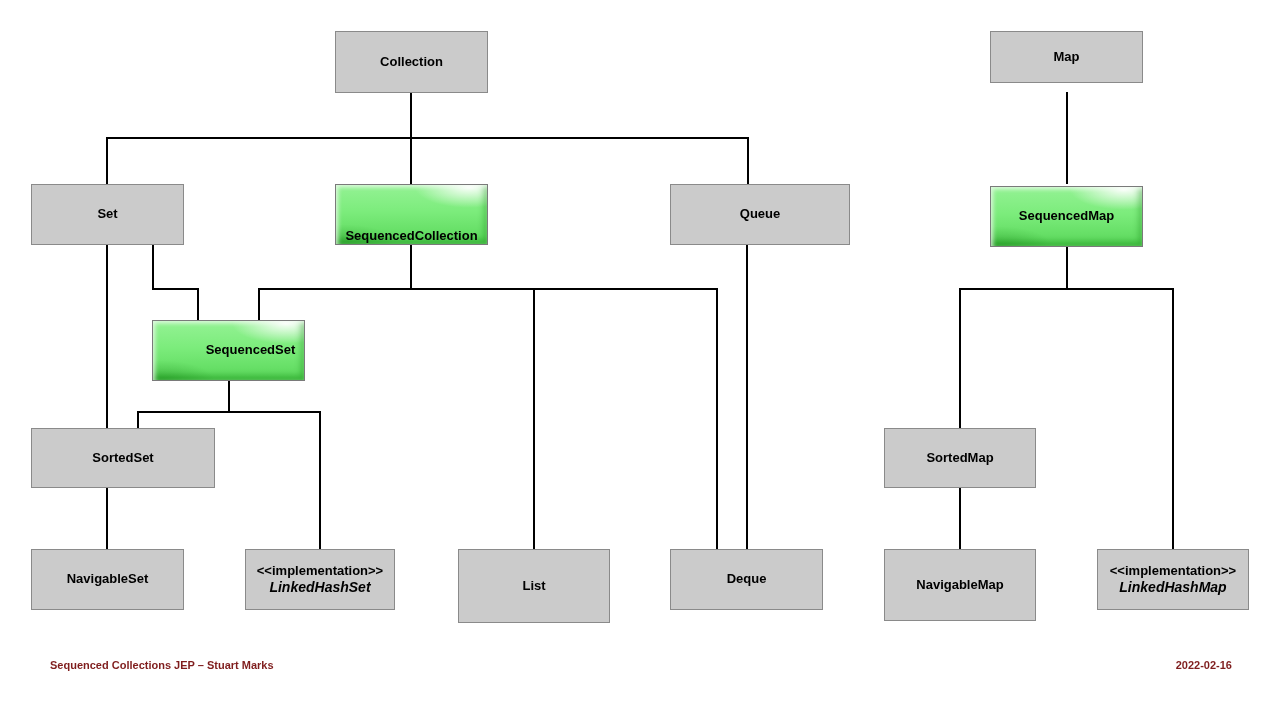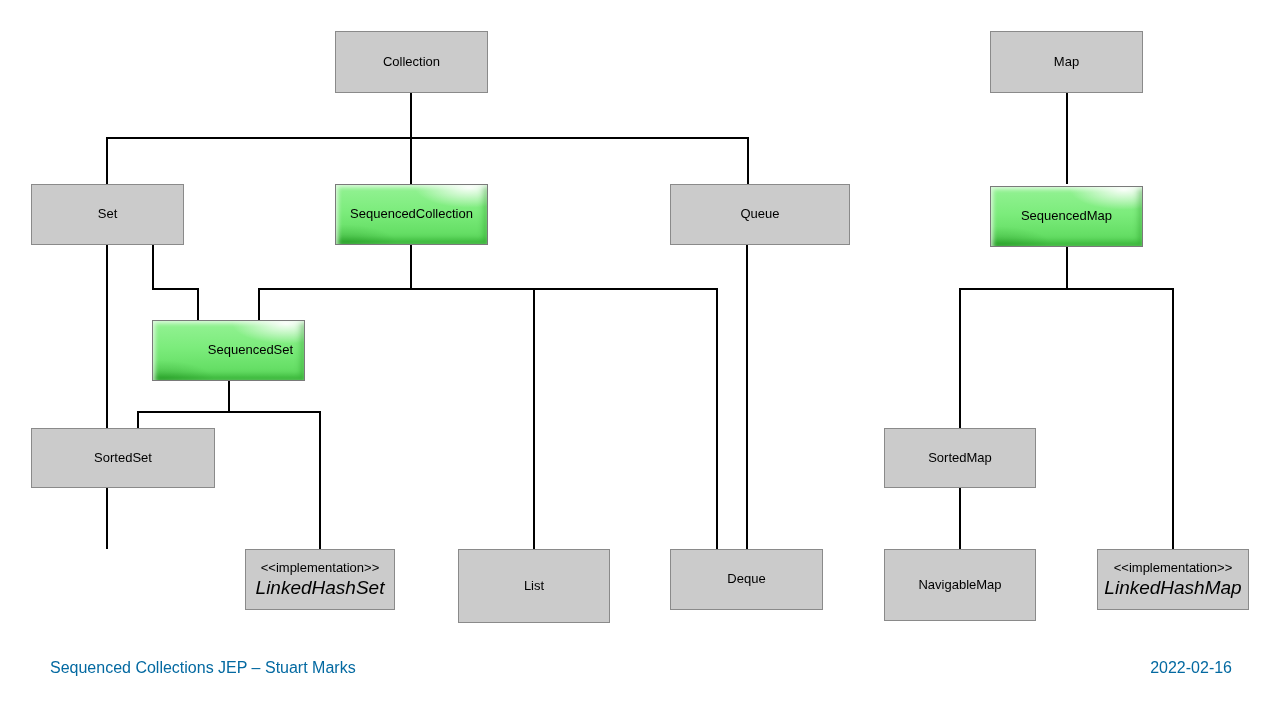--- a/index.html
+++ b/index.html
@@ -1,17 +1,17 @@
 <!DOCTYPE html>
 <html><head>
 <meta charset="utf-8">
 <style>
   html,body{margin:0;padding:0;background:#ffffff;}
   body{font-family:"Liberation Sans","DejaVu Sans",sans-serif;}
-  #canvas{position:relative;width:1280px;height:711px;background:#ffffff;overflow:hidden;}
+  #canvas{position:relative;width:1280px;height:711px;background:#ffffff;overflow:hidden;font-weight:bold;}
 
   .edge{position:absolute;background:#000000;}
   .edge.h{height:2px;}
   .edge.v{width:2px;}
 
   .node{
     position:absolute;
     box-sizing:border-box;
     background:#cbcbcb;
     border:1px solid #8a8a8a;
@@ -28,23 +28,23 @@
     border:1px solid #7a7a7a;
     background:
       radial-gradient(90px 34px at 88% 4%, rgba(255,255,255,0.95), rgba(255,255,255,0) 60%),
       radial-gradient(80px 30px at 6% 100%, rgba(0,110,0,0.30), rgba(0,110,0,0) 65%),
       linear-gradient(180deg, #94f294 0%, #7cec7c 45%, #63dd63 85%, #52d052 100%);
     box-shadow:
       inset 2px 2px 4px rgba(255,255,255,0.75),
       inset -3px -4px 6px rgba(0,120,0,0.35);
   }
   .node .stereo{font-size:13px;}
-  .node .impl{font-style:italic;font-size:19px;}
+  .node .impl{font-style:italic;font-size:14px;}
 
-  .footer-text{position:absolute;font-size:16px;color:#0369a1;white-space:nowrap;}
+  .footer-text{position:absolute;font-size:11px;color:#7f1d1d;white-space:nowrap;}
 </style>
 </head>
 <body>
 
 <div id="canvas">
 
   <div>
 
     <div class="edge v" style="left:410px;top:93px;height:91px;"></div>
 
@@ -80,29 +80,29 @@
     <div class="edge v" style="left:959px;top:288px;height:140px;"></div>
     <div class="edge v" style="left:1172px;top:288px;height:261px;"></div>
 
     <div class="edge v" style="left:959px;top:488px;height:61px;"></div>
   </div>
 
   <div class="node" style="left:335px;top:31px;width:153px;height:62px;">
     <span>Collection</span>
   </div>
 
-  <div class="node" style="left:990px;top:31px;width:153px;height:62px;">
+  <div class="node" style="left:990px;top:31px;width:153px;height:52px;">
     <span>Map</span>
   </div>
 
   <div class="node" style="left:31px;top:184px;width:153px;height:61px;">
     <span>Set</span>
   </div>
 
-  <div class="node green" style="left:335px;top:184px;width:153px;height:61px;">
+  <div class="node green" style="left:335px;top:184px;width:153px;height:61px;justify-content:flex-end;">
     <span>SequencedCollection</span>
   </div>
 
   <div class="node" style="left:670px;top:184px;width:180px;height:61px;">
     <span>Queue</span>
   </div>
 
   <div class="node green" style="left:990px;top:186px;width:153px;height:61px;">
     <span>SequencedMap</span>
   </div>
@@ -112,20 +112,23 @@
   </div>
 
   <div class="node" style="left:31px;top:428px;width:184px;height:60px;">
     <span>SortedSet</span>
   </div>
 
   <div class="node" style="left:884px;top:428px;width:152px;height:60px;">
     <span>SortedMap</span>
   </div>
 
+  <div class="node" style="left:31px;top:549px;width:153px;height:61px;">
+    <span>NavigableSet</span>
+  </div>
 
   <div class="node" style="left:245px;top:549px;width:150px;height:61px;">
     <span class="stereo">&lt;&lt;implementation&gt;&gt;</span>
     <span class="impl">LinkedHashSet</span>
   </div>
 
   <div class="node" style="left:458px;top:549px;width:152px;height:74px;">
     <span>List</span>
   </div>
 

